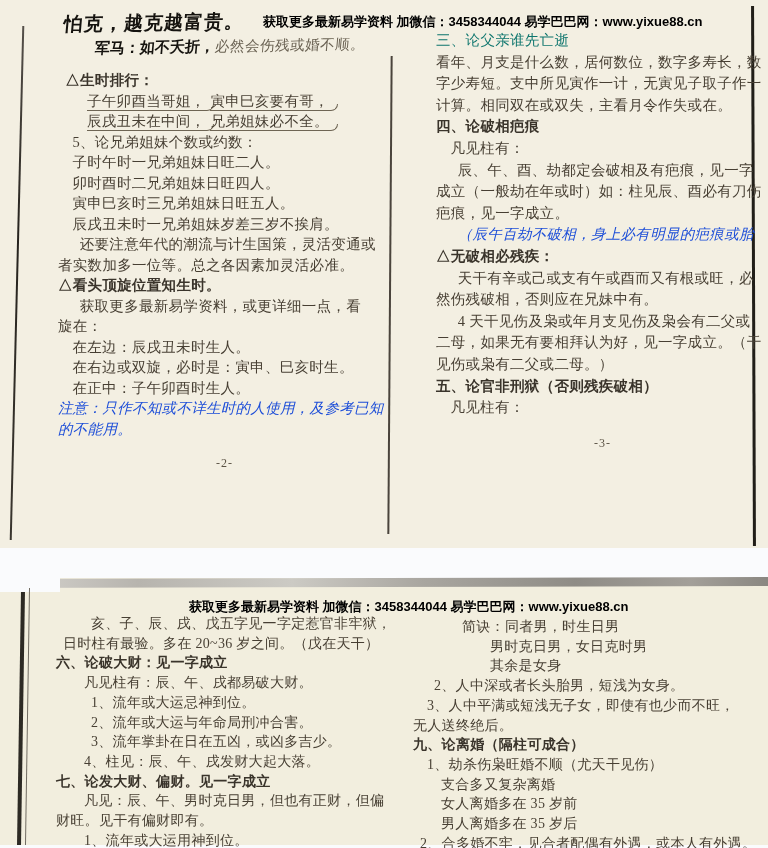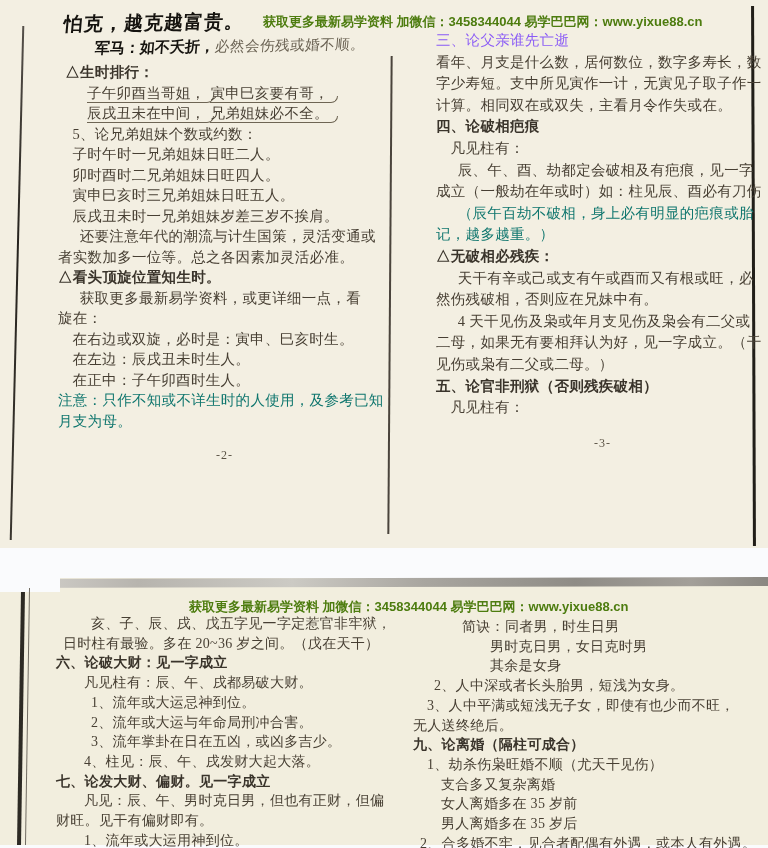--- a/index.html
+++ b/index.html
@@ -22,44 +22,44 @@
   
   #torn-edge{
     position:absolute;left:0;top:0;width:768px;height:9px;
     background:linear-gradient(90deg,#d8d6d1 0%,#b7b4ae 18%,#cccac4 38%,#a9a6a0 55%,#8f8c86 75%,#a39f99 90%,#8a8781 100%);
     transform:rotate(-0.15deg);
   }
   #torn-notch{position:absolute;left:0;top:0;width:60px;height:14px;background:#fafbfd;}
   
   .ln{white-space:nowrap;line-height:20.5px;font-size:14.5px;color:#473f33;letter-spacing:.3px;}
   .pagecol{position:absolute;}
-  #page-left-col{left:58px;top:62px;width:336px;}
+  #page-left-col{left:58px;top:70px;width:336px;}
   #page-right-col{left:436px;top:30px;width:330px;}
   #page-right-col .ln{line-height:21.6px;}
   #bcol-left{left:56px;top:36px;width:352px;}
   #bcol-right{left:406px;top:39px;width:360px;}
   #scan-bottom .ln{line-height:19.7px;font-size:14px;}
   .hd{font-weight:700;color:#3a342b;}
-  .kai{color:#0f766e;}
-  .fade{color:#8b5cf6;}
+  .kai{font-style:italic;color:#1d4ed8;}
+  .fade{color:#0f766e;}
   .i05{padding-left:.5em}.i1{padding-left:1em}.i15{padding-left:1.5em}
   .i2{padding-left:2em}.i25{padding-left:2.5em}
   .i4{padding-left:4em}.i6{padding-left:6em}
   .pgnum{margin-top:14px;padding-left:158px;font-size:12px;color:#5a5244;letter-spacing:1px;}
   
   .u{border-bottom:1.5px solid #6e6554;padding-bottom:1px;margin-right:4px;position:relative;}
   .u::after{
     content:"";display:inline-block;width:7px;height:6px;
     border:1.4px solid #6e6554;border-top:none;border-left:none;
     border-radius:0 0 9px 0;vertical-align:-5px;margin-left:1px;margin-right:-8px;
   }
   
   .promo{
     position:absolute;font-family:"Liberation Sans",sans-serif;
-    font-weight:700;font-size:13px;color:#4d7c0f;letter-spacing:0;white-space:nowrap;
+    font-weight:700;font-size:13px;color:#000000;letter-spacing:0;white-space:nowrap;
   }
   #promo-top{left:263px;top:13px;}
   #promo-bottom{left:189px;top:20px;}
   
   .hw{
     position:absolute;font-family:"Liberation Sans",sans-serif;font-weight:700;color:#15130f;
     transform:skewX(-6deg) rotate(-1deg);white-space:nowrap;
   }
   #hw-top{left:64px;top:10px;font-size:19px;letter-spacing:1px;}
   #hw-line{left:95px;top:37px;font-size:15px;}
@@ -87,39 +87,39 @@
     <div class="ln i1">5、论兄弟姐妹个数或约数：</div>
     <div class="ln i1">子时午时一兄弟姐妹日旺二人。</div>
     <div class="ln i1">卯时酉时二兄弟姐妹日旺四人。</div>
     <div class="ln i1">寅申巳亥时三兄弟姐妹日旺五人。</div>
     <div class="ln i1">辰戌丑未时一兄弟姐妹岁差三岁不挨肩。</div>
     <div class="ln i15">还要注意年代的潮流与计生国策，灵活变通或</div>
     <div class="ln">者实数加多一位等。总之各因素加灵活必准。</div>
     <div class="ln hd">△看头顶旋位置知生时。</div>
     <div class="ln i15">获取更多最新易学资料，或更详细一点，看</div>
     <div class="ln">旋在：</div>
+    <div class="ln i1">在左边：辰戌丑未时生人。</div>
     <div class="ln i1">在右边或双旋，必时是：寅申、巳亥时生。</div>
-    <div class="ln i1">在左边：辰戌丑未时生人。</div>
     <div class="ln i1">在正中：子午卯酉时生人。</div>
     <div class="ln kai">注意：只作不知或不详生时的人使用，及参考已知</div>
-    <div class="ln kai">月支为母。</div>
+    <div class="ln kai">的不能用。</div>
     <div class="ln pgnum">-2-</div>
   </div>
 
   <div class="pagecol" id="page-right-col">
     <div class="ln fade">三、论父亲谁先亡逝</div>
     <div class="ln">看年、月支是什么数，居何数位，数字多寿长，数</div>
     <div class="ln">字少寿短。支中所见寅作一计，无寅见子取子作一</div>
     <div class="ln">计算。相同双在或双失，主看月令作失或在。</div>
     <div class="ln hd">四、论破相疤痕</div>
     <div class="ln i1">凡见柱有：</div>
     <div class="ln i15">辰、午、酉、劫都定会破相及有疤痕，见一字</div>
     <div class="ln">成立（一般劫在年或时）如：柱见辰、酉必有刀伤</div>
+    <div class="ln">疤痕，见一字成立。</div>
     <div class="ln kai i15">（辰午百劫不破相，身上必有明显的疤痕或胎</div>
-    <div class="ln kai">记，越多越重。）</div>
     <div class="ln hd">△无破相必残疾：</div>
     <div class="ln i15">天干有辛或己或支有午或酉而又有根或旺，必</div>
     <div class="ln">然伤残破相，否则应在兄妹中有。</div>
     <div class="ln i15">4 天干见伤及枭或年月支见伤及枭会有二父或</div>
     <div class="ln">二母，如果无有要相拜认为好，见一字成立。（干</div>
     <div class="ln">见伤或枭有二父或二母。）</div>
     <div class="ln hd">五、论官非刑狱（否则残疾破相）</div>
     <div class="ln i1">凡见柱有：</div>
     <div class="ln pgnum">-3-</div>
   </div>

